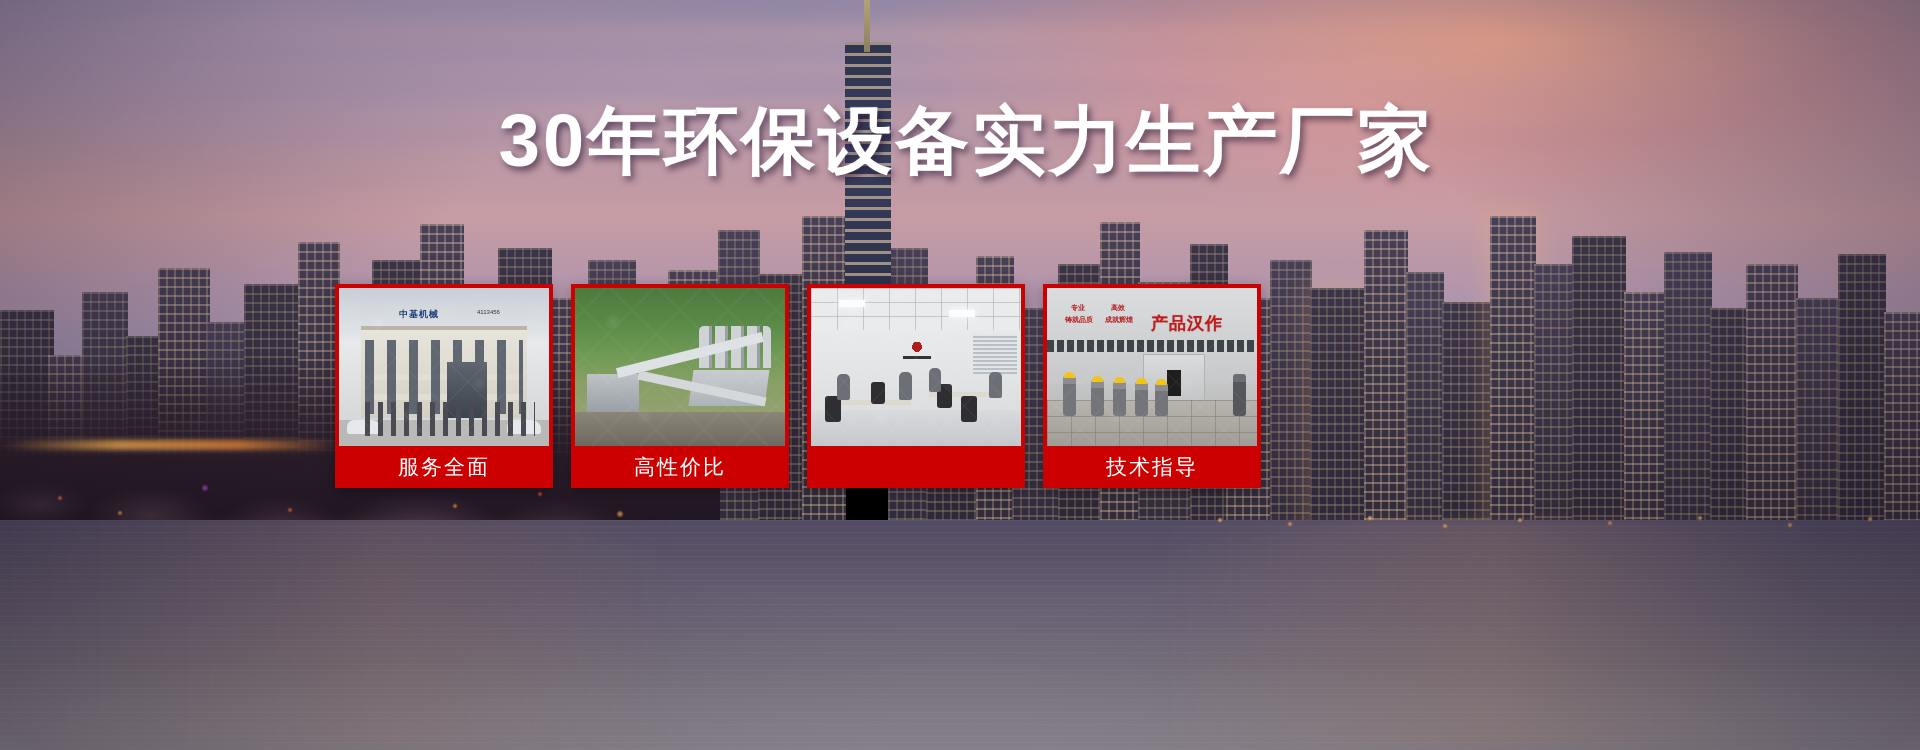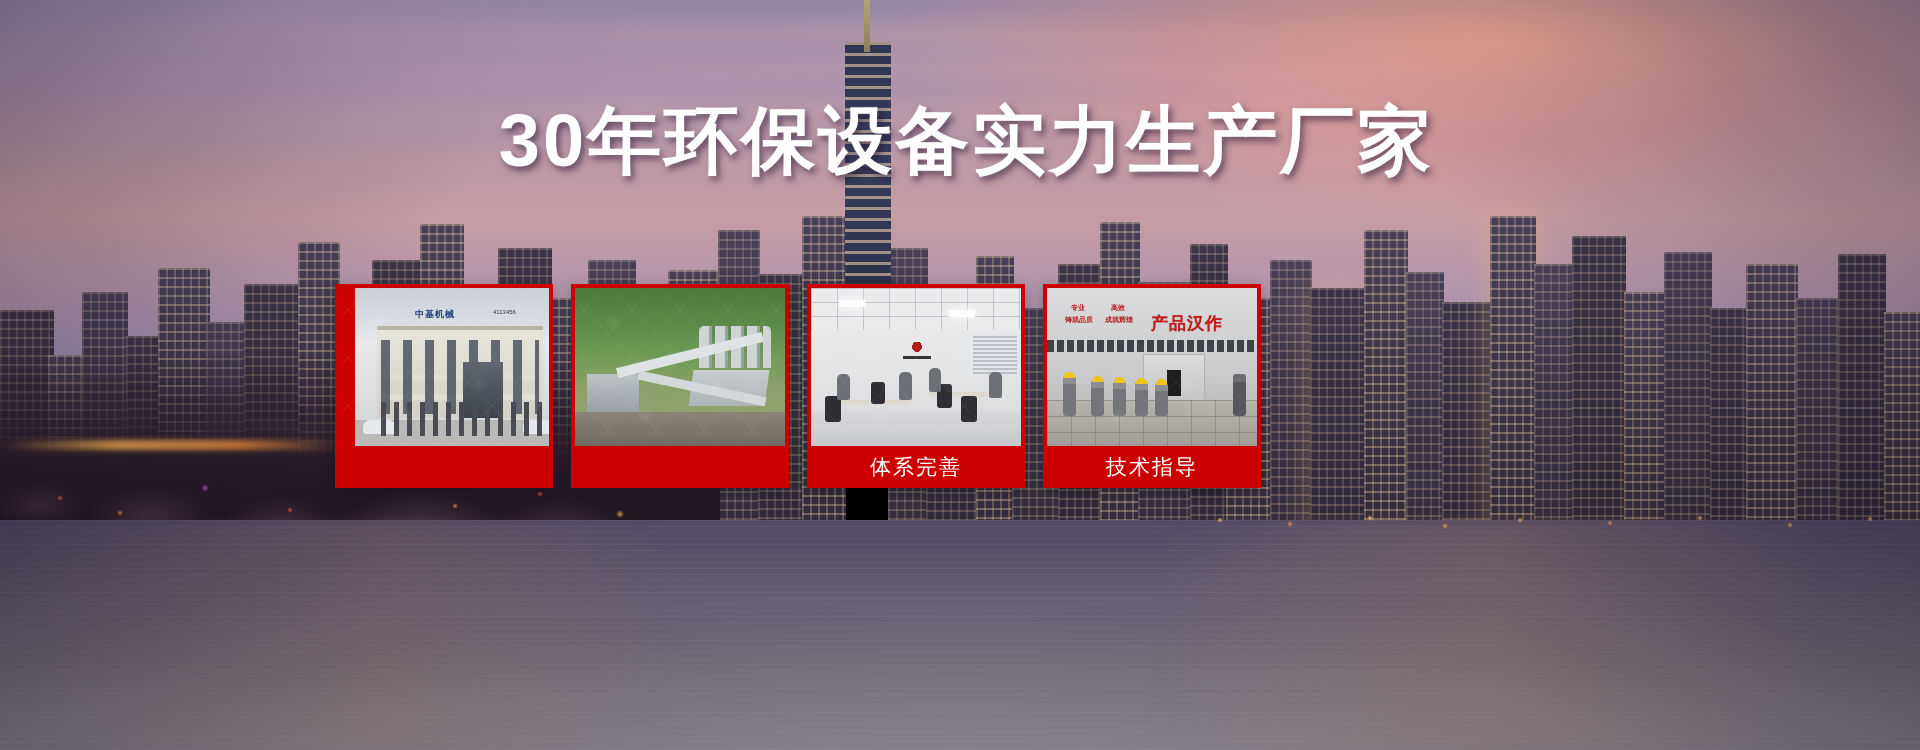--- a/index.html
+++ b/index.html
@@ -177,21 +177,20 @@
     background-image:
       radial-gradient(circle 9px at 38px 34px, rgba(255,255,255,.30), transparent),
       radial-gradient(circle 9px at 140px 96px, rgba(255,255,255,.26), transparent),
       radial-gradient(circle 9px at 70px 128px, rgba(255,255,255,.22), transparent);
   }
 
   
   .ph-building{
     position:absolute; inset:0;
     background:linear-gradient(#c9cfd6 0%, #dfe3e7 28%, #e8e9ea 34%, #cfd2d4 100%);
-    margin-left:16px;
   }
   .bld-body{
     position:absolute; left:22px; top:38px; width:166px; height:92px;
     background:linear-gradient(#e7e4db,#d3cfc4);
     border-top:4px solid #b9b4a6;
   }
   .bld-win{
     position:absolute; left:26px; top:52px; width:158px; height:74px;
     background-image:
       repeating-linear-gradient(to right, rgba(60,70,85,.78) 0 9px, transparent 9px 22px),
@@ -386,35 +385,37 @@
             <div class="bld-phone">4113456</div>
             <div class="bld-entry"></div>
             <div class="ground1"></div>
             <div class="car"></div>
             <div class="car" style="left:168px;"></div>
             <div class="staff-row"></div>
           </div>
           <div class="watermark"></div>
           <div class="wm-dot"></div>
         </div>
+        <div class="card-label">服务全面</div>
       </div>
 
       <div class="card">
         <div class="card-photo">
           <div class="ph-plant">
             <div class="silos"></div>
             <div class="shed"></div>
             <div class="shed2"></div>
             <div class="conveyor"></div>
             <div class="conveyor2"></div>
             <div class="yard"></div>
           </div>
           <div class="watermark"></div>
           <div class="wm-dot"></div>
         </div>
+        <div class="card-label">高性价比</div>
       </div>
 
       <div class="card">
         <div class="card-photo">
           <div class="ph-office">
             <div class="ceil"></div>
             <div class="panel-light" style="left:28px; top:12px;"></div>
             <div class="panel-light" style="left:138px; top:22px;"></div>
             <div class="wall-logo"></div>
             <div class="blinds"></div>
@@ -426,21 +427,20 @@
             <div class="chair" style="left:126px; top:96px;  width:15px; height:24px;"></div>
             <div class="chair" style="left:150px; top:108px; width:16px; height:26px;"></div>
             <div class="person" style="left:26px; top:86px;  width:13px; height:26px;"></div>
             <div class="person" style="left:88px; top:84px;  width:13px; height:28px;"></div>
             <div class="person" style="left:118px;top:80px;  width:12px; height:24px;"></div>
             <div class="person" style="left:178px;top:84px;  width:13px; height:26px;"></div>
           </div>
           <div class="watermark"></div>
           <div class="wm-dot"></div>
         </div>
-        <div class="card-label">体系完善</div>
       </div>
 
       <div class="card">
         <div class="card-photo">
           <div class="ph-shop">
             <div class="shop-wall"></div>
             <div class="shop-slogan">产品汉作</div>
             <div class="shop-slogan-sm" style="left:24px;">专业</div>
             <div class="shop-slogan-sm" style="left:18px; top:28px;">铸就品质</div>
             <div class="shop-slogan-sm" style="left:64px;">高效</div>

